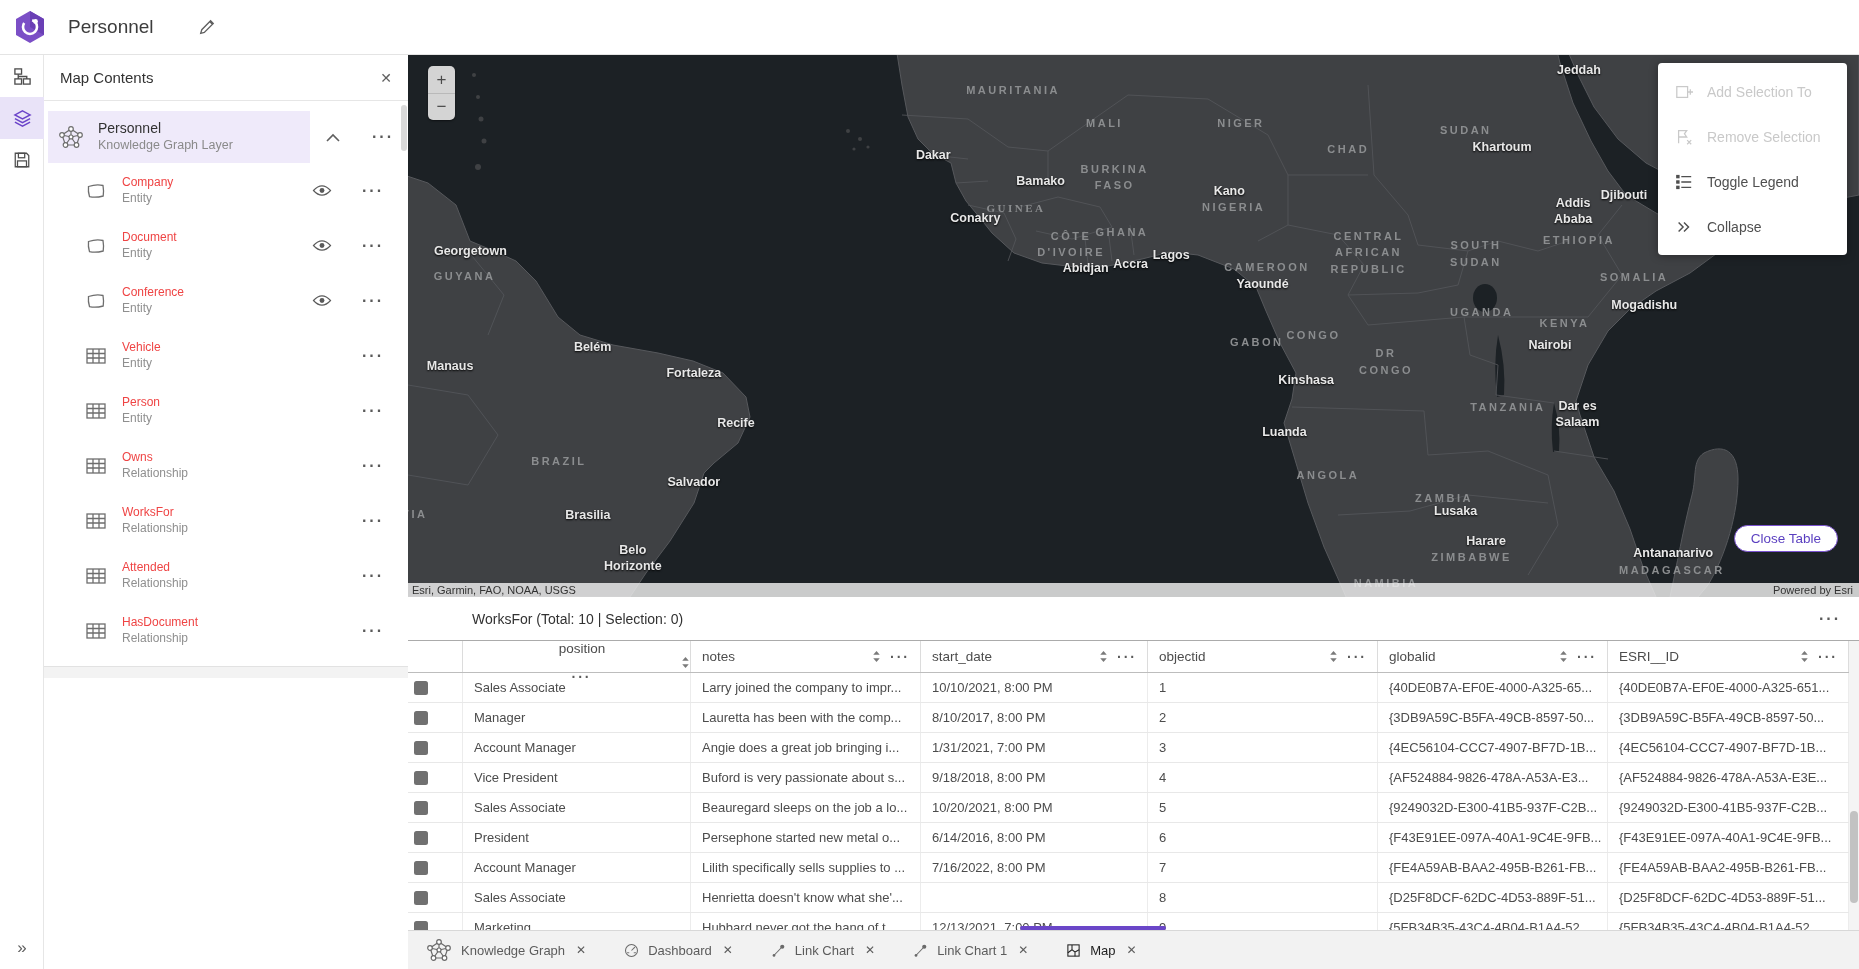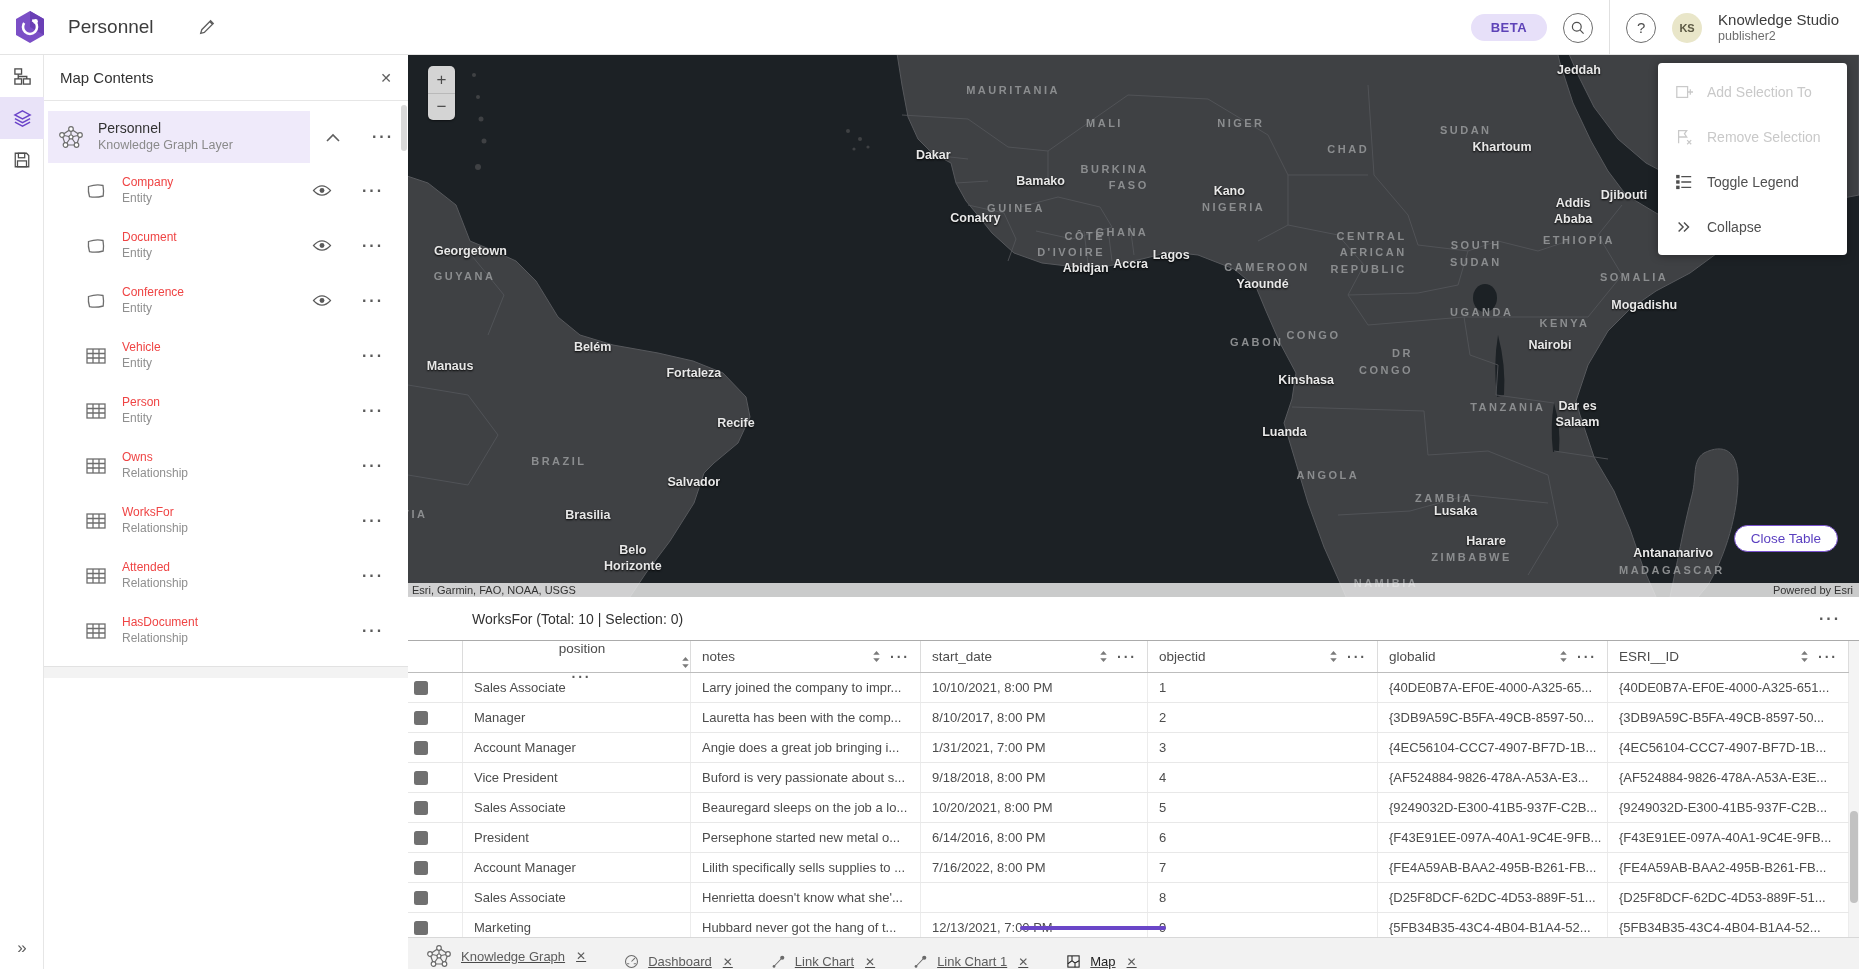--- a/index.html
+++ b/index.html
@@ -61,21 +61,21 @@
   .bm-ic { margin-left:14px; color:#5c5c5c; }
   .bm-txt { margin-left:14px; line-height:1.25; }
   .bm-name { font-size:14.5px; color:#3a3a3a; }
   .bm-type { font-size:12px; color:#8f8f8f; }
 
   
   .map { position:absolute; left:408px; top:55px; width:1451px; height:542px; background:#1c2125; overflow:hidden; }
   .map svg.land { position:absolute; left:0; top:0; width:100%; height:100%; }
   .map-label { position:absolute; transform:translate(-50%,-50%); white-space:pre-line; text-align:center; pointer-events:none; }
   .city { font-size:12.5px; font-weight:bold; color:#e8e8e8; text-shadow:0 1px 2px #000; line-height:1.25; }
-  .country { font-size:11px; font-weight:bold; color:#8b8d8f; letter-spacing:2.5px; line-height:1.5;text-align:right; }
+  .country { font-size:11px; font-weight:bold; color:#8b8d8f; letter-spacing:2.5px; line-height:1.5; }
   .zoomctl { position:absolute; left:20px; top:11px; width:27px; background:#d4d4d4; border-radius:5px;
     overflow:hidden; box-shadow:0 1px 2px rgba(0,0,0,.5); }
   .zoomctl .zbtn { height:27px; display:flex; align-items:center; justify-content:center;
     font-size:17px; color:#4a4a4a; cursor:pointer; }
   .zoomctl .zbtn + .zbtn { border-top:1px solid #b9b9b9; }
   .attrib { position:absolute; left:0; right:0; bottom:0; height:14px; background:rgba(240,240,240,.82);
     font-size:11px; color:#323232; display:flex; align-items:center; }
   .attrib .al { margin-left:4px; }
   .attrib .ar { margin-left:auto; margin-right:6px; }
   .close-table { position:absolute; right:21px; top:470px; height:27px; padding:0 16px; background:#fff;
@@ -103,58 +103,42 @@
   .trow { height:30px; display:flex; border-bottom:1px solid #e8e8e8; align-items:stretch; }
   .td { display:flex; align-items:center; border-right:1px solid #ececec; padding-left:11px;
     font-size:13px; color:#4c4c4c; white-space:nowrap; overflow:hidden; }
   .td.cb { justify-content:flex-start; padding-left:6px; }
   .checkbox { width:14px; height:14px; background:#707070; border-radius:2.5px; cursor:pointer; }
   .hthumb { position:absolute; left:612px; bottom:7px; width:146px; height:4px; background:#6a46c8; border-radius:2px; }
   .vtrack { position:absolute; right:0; top:44px; bottom:0; width:10px; background:#f4f4f4; }
   .vthumb { position:absolute; right:1px; top:170px; width:8px; height:92px; background:#c2c2c2; border-radius:4px; }
 
   
-  .tabbar { position:absolute; left:408px; right:0; bottom:0; height:32px; background:#f2f2f2;
-    border-top:1px solid #d8d8d8; display:flex; align-items:flex-end; gap:38px; padding-left:18px; z-index:35;text-decoration:underline; }
+  .tabbar { position:absolute; left:408px; right:0; bottom:0; height:39px; background:#f2f2f2;
+    border-top:1px solid #d8d8d8; display:flex; align-items:center; gap:38px; padding-left:18px; z-index:35; }
   .tab { display:flex; align-items:center; gap:9px; font-size:13px; color:#5c5c5c; cursor:pointer; }
   .tab .tic { color:#6a6a6a; }
   .tab .tx { font-size:12px; color:#5c5c5c; margin-left:2px; cursor:pointer; }
   .tab.active { color:#222; }
   .tab.active .tic { color:#222; }
 </style>
 </head>
 <body>
 
 <header class="app-header">
   <svg class="logo-hex" viewBox="0 0 32 34">
     <path d="M16 1 L30 9 V25 L16 33 L2 25 V9 Z" fill="#7b4fc6"></path>
     <path d="M16 1 L30 9 V25 L16 17 Z" fill="#6a3fb5"></path>
     <circle cx="16" cy="17" r="7" fill="none" stroke="#fff" stroke-width="2.6" stroke-dasharray="26 9"></circle>
     <circle cx="21.5" cy="11.5" r="2.4" fill="#fff"></circle>
   </svg>
   <div class="app-title">Personnel</div>
   <svg class="edit-ic" width="18" height="18" viewBox="0 0 20 20">
     <path d="M3 17 L4.2 13 L14 3 L17 6 L7 16 Z M13 4 L16 7" fill="none" stroke="currentColor" stroke-width="1.4"></path>
   </svg>
-  <div class="hdr-right">
-    <span class="beta-pill">BETA</span>
-    <span class="circle-btn">
-      <svg width="16" height="16" viewBox="0 0 20 20">
-        <circle cx="8.5" cy="8.5" r="5.5" fill="none" stroke="currentColor" stroke-width="1.5"></circle>
-        <path d="M12.7 12.7 L17 17" stroke="currentColor" stroke-width="1.5"></path>
-      </svg>
-    </span>
-    <span class="hdr-divider"></span>
-    <span class="circle-btn" style="font-size:15px;">?</span>
-    <span class="avatar">KS</span>
-    <span class="user-block">
-      <div class="prod">Knowledge Studio</div>
-      <div class="uname">publisher2</div>
-    </span>
-  </div>
 </header>
 
 <nav class="rail">
   <div class="rail-item">
       <span>
         <svg width="19" height="19" viewBox="0 0 20 20">
           <g fill="none" stroke="currentColor" stroke-width="1.4">
             <rect x="2" y="2" width="7" height="5.5"></rect>
             <rect x="11" y="12.5" width="7" height="5.5"></rect>
             <rect x="2" y="12.5" width="7" height="5.5"></rect>
@@ -426,21 +410,21 @@
     </g>
   </svg>
   <div id="map-labels">
       <div class="map-label country" style="left: 41.7%; top: 6.4%;">MAURITANIA</div>
       <div class="map-label country" style="left: 48%; top: 12.6%;">MALI</div>
       <div class="map-label country" style="left: 57.4%; top: 12.6%;">NIGER</div>
       <div class="map-label country" style="left: 64.8%; top: 17.3%;">CHAD</div>
       <div class="map-label country" style="left: 72.9%; top: 13.9%;">SUDAN</div>
       <div class="map-label country" style="left: 48.7%; top: 22.5%;">BURKINA
 FASO</div>
-      <div class="map-label country" style="left: 41.9%; top: 28.3%;">GUINEA</div>
+      <div class="map-label country" style="left: 41.9%; top: 28.3%; font-family: Liberation Serif, serif;">GUINEA</div>
       <div class="map-label country" style="left: 45.7%; top: 34.8%;">CÔTE
 D'IVOIRE</div>
       <div class="map-label country" style="left: 49.2%; top: 32.7%;">GHANA</div>
       <div class="map-label country" style="left: 56.9%; top: 28.1%;">NIGERIA</div>
       <div class="map-label country" style="left: 59.2%; top: 39.2%;">CAMEROON</div>
       <div class="map-label country" style="left: 66.2%; top: 36.5%;">CENTRAL
 AFRICAN
 REPUBLIC</div>
       <div class="map-label country" style="left: 73.6%; top: 36.6%;">SOUTH
 SUDAN</div>

